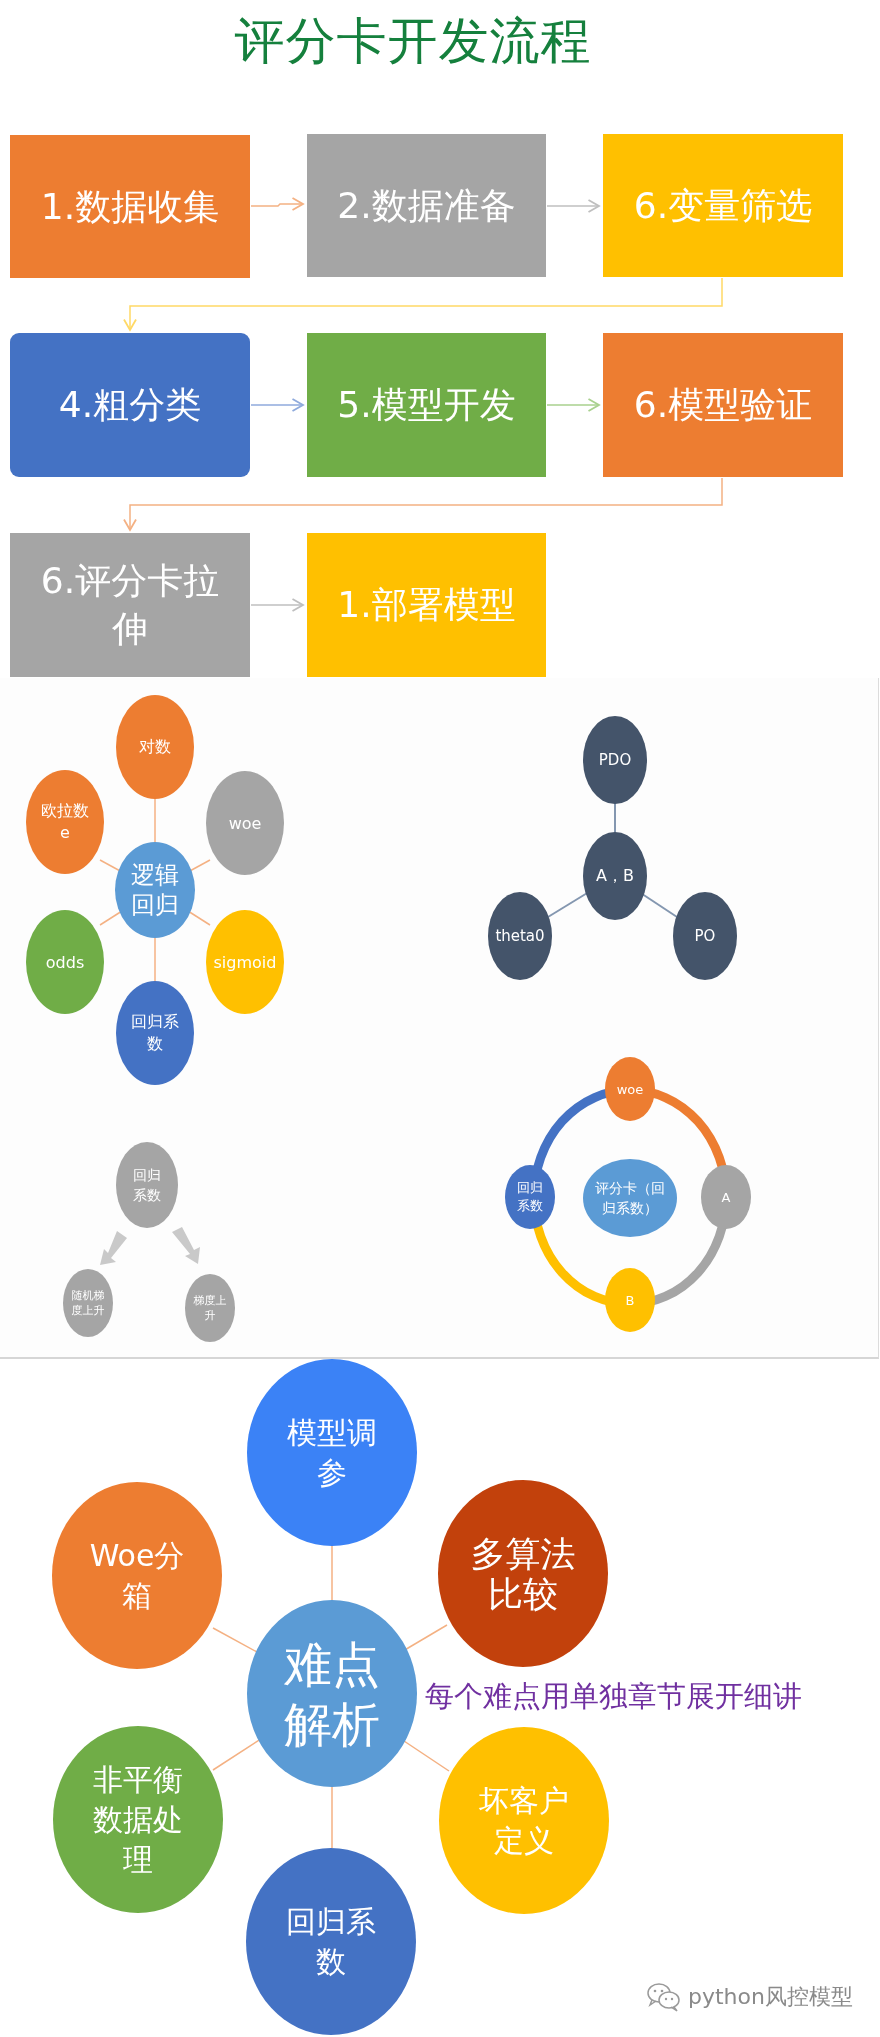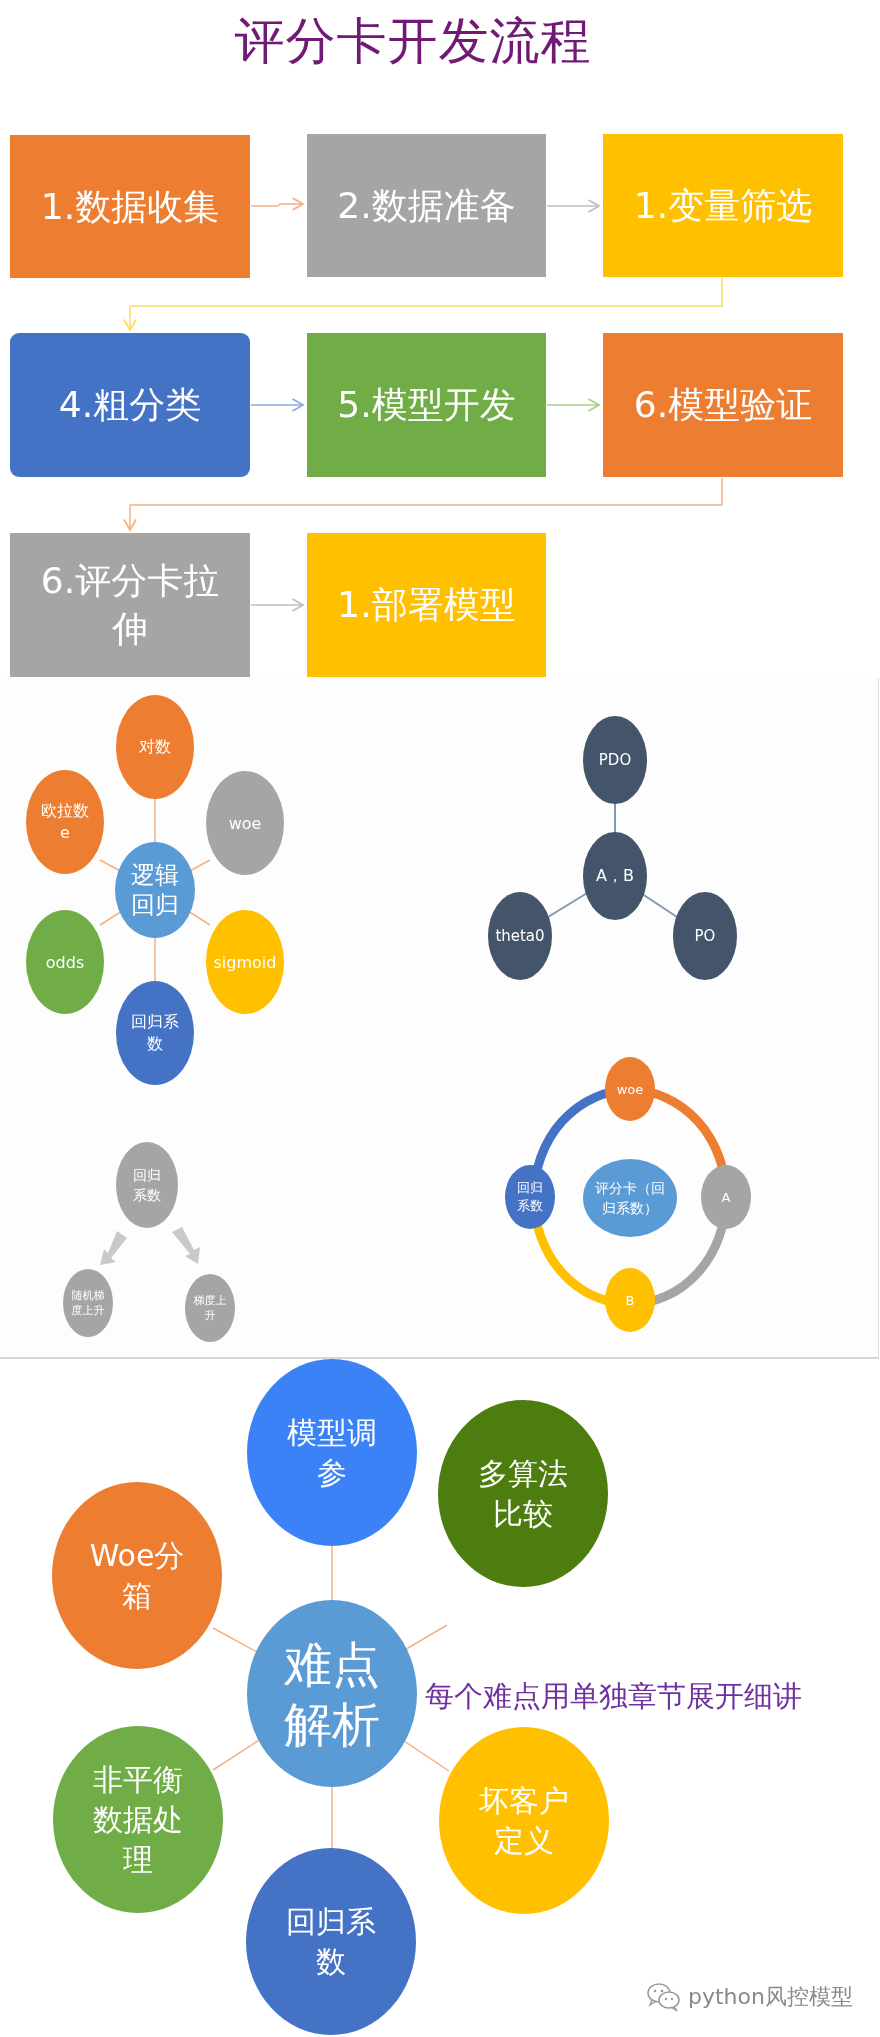--- a/index.html
+++ b/index.html
@@ -1,19 +1,19 @@
 <!DOCTYPE html>
 <html><head>
   <meta charset="utf-8">
   <style>
     html, body { margin: 0; padding: 0; background: #ffffff; }
     body { width: 880px; height: 2037px; position: relative; overflow: hidden;
            font-family: "DejaVu Sans", "Liberation Sans", sans-serif; }
     .abs { position: absolute; }
-    .title { left: 0; width: 826px; top: 8px; text-align: center; font-size: 50px; color: #701a75;
+    .title { left: 0; width: 826px; top: 8px; text-align: center; font-size: 50px; color: #15803d;
              font-family: "DejaVu Serif", "Liberation Serif", serif; letter-spacing: 1px; }
     .box { position: absolute; display: flex; align-items: center; justify-content: center;
            text-align: center; color: #fff; font-size: 36px; line-height: 48px; padding: 8px 22px;
            box-sizing: border-box; word-break: break-all; }
     .node { position: absolute; border-radius: 50%; display: flex; align-items: center;
             justify-content: center; text-align: center; color: #fff; box-sizing: border-box;
             word-break: break-all; }
     svg.lines { position: absolute; left: 0; top: 0; }
     .panel { position: absolute; left: 0; top: 678px; width: 878px; height: 679px;
              background: #fdfdfd; border-right: 1px solid #dcdcdc; border-bottom: 2px solid #d6d6d6; }
@@ -56,21 +56,21 @@
   <path d="M251,405 L303,405" fill="none" stroke="#8faadc" stroke-width="1.5" marker-end="url(#ah-b)"></path>
   <path d="M547,405 L599,405" fill="none" stroke="#a9d18e" stroke-width="1.5" marker-end="url(#ah-gr)"></path>
 
   <path d="M722,478 L722,505 L130,505 L130,530" fill="none" stroke="#f4b183" stroke-width="1.5" marker-end="url(#ah-o)"></path>
 
   <path d="M251,605 L303,605" fill="none" stroke="#bfbfbf" stroke-width="1.5" marker-end="url(#ah-g)"></path>
 </svg>
 
 <div class="box" style="left:10px;top:135px;width:240px;height:143px;background:#ed7d31;">1.数据收集</div>
 <div class="box" style="left:307px;top:134px;width:239px;height:143px;background:#a5a5a5;">2.数据准备</div>
-<div class="box" style="left:603px;top:134px;width:240px;height:143px;background:#ffc000;">1.变量筛选</div>
+<div class="box" style="left:603px;top:134px;width:240px;height:143px;background:#ffc000;">6.变量筛选</div>
 
 <div class="box" style="left:10px;top:333px;width:240px;height:144px;background:#4472c4;border-radius:9px;">4.粗分类</div>
 <div class="box" style="left:307px;top:333px;width:239px;height:144px;background:#70ad47;">5.模型开发</div>
 <div class="box" style="left:603px;top:333px;width:240px;height:144px;background:#ed7d31;">6.模型验证</div>
 
 <div class="box" style="left:10px;top:533px;width:240px;height:144px;background:#a5a5a5;">6.评分卡拉伸</div>
 <div class="box" style="left:307px;top:533px;width:239px;height:144px;background:#ffc000;">1.部署模型</div>
 
 <div class="panel"></div>
 
@@ -135,21 +135,21 @@
     <line x1="332" y1="1693" x2="332" y2="1545"></line>
     <line x1="332" y1="1693" x2="332" y2="1848"></line>
     <line x1="332" y1="1693" x2="213" y2="1628"></line>
     <line x1="332" y1="1693" x2="447" y2="1625"></line>
     <line x1="332" y1="1693" x2="213" y2="1770"></line>
     <line x1="332" y1="1693" x2="449" y2="1771"></line>
   </g>
 </svg>
 
 <div class="node" style="left:247px;top:1359px;width:170px;height:187px;background:#3b82f6;font-size:30px;line-height:40px;padding:17px 30px;">模型调参</div>
-<div class="node" style="left:438px;top:1400px;width:170px;height:187px;background:#4d7c0f;font-size:30px;line-height:40px;padding:0 30px;">多算法比较</div>
+<div class="node" style="left:438px;top:1480px;width:170px;height:187px;background:#c2410c;font-size:35px;line-height:40px;padding:0 30px;">多算法比较</div>
 <div class="node" style="left:439px;top:1727px;width:170px;height:187px;background:#ffc000;font-size:30px;line-height:40px;padding:0 30px;">坏客户定义</div>
 <div class="node" style="left:246px;top:1848px;width:170px;height:187px;background:#4472c4;font-size:30px;line-height:40px;padding:0 30px;">回归系数</div>
 <div class="node" style="left:53px;top:1726px;width:170px;height:187px;background:#70ad47;font-size:30px;line-height:40px;padding:0 36px;">非平衡数据处理</div>
 <div class="node" style="left:52px;top:1482px;width:170px;height:187px;background:#ed7d31;font-size:30px;line-height:40px;padding:0 30px;">Woe分箱</div>
 <div class="node" style="left:247px;top:1600px;width:170px;height:187px;background:#5b9bd5;font-size:48px;line-height:60px;padding:0 35px;">难点解析</div>
 
 <div class="abs purple-text" style="left:425px;top:1677px;">每个难点用单独章节展开细讲</div>
 
 <div class="abs wm" style="left:646px;top:1982px;">
   <svg width="36" height="30" viewBox="0 0 36 30">

